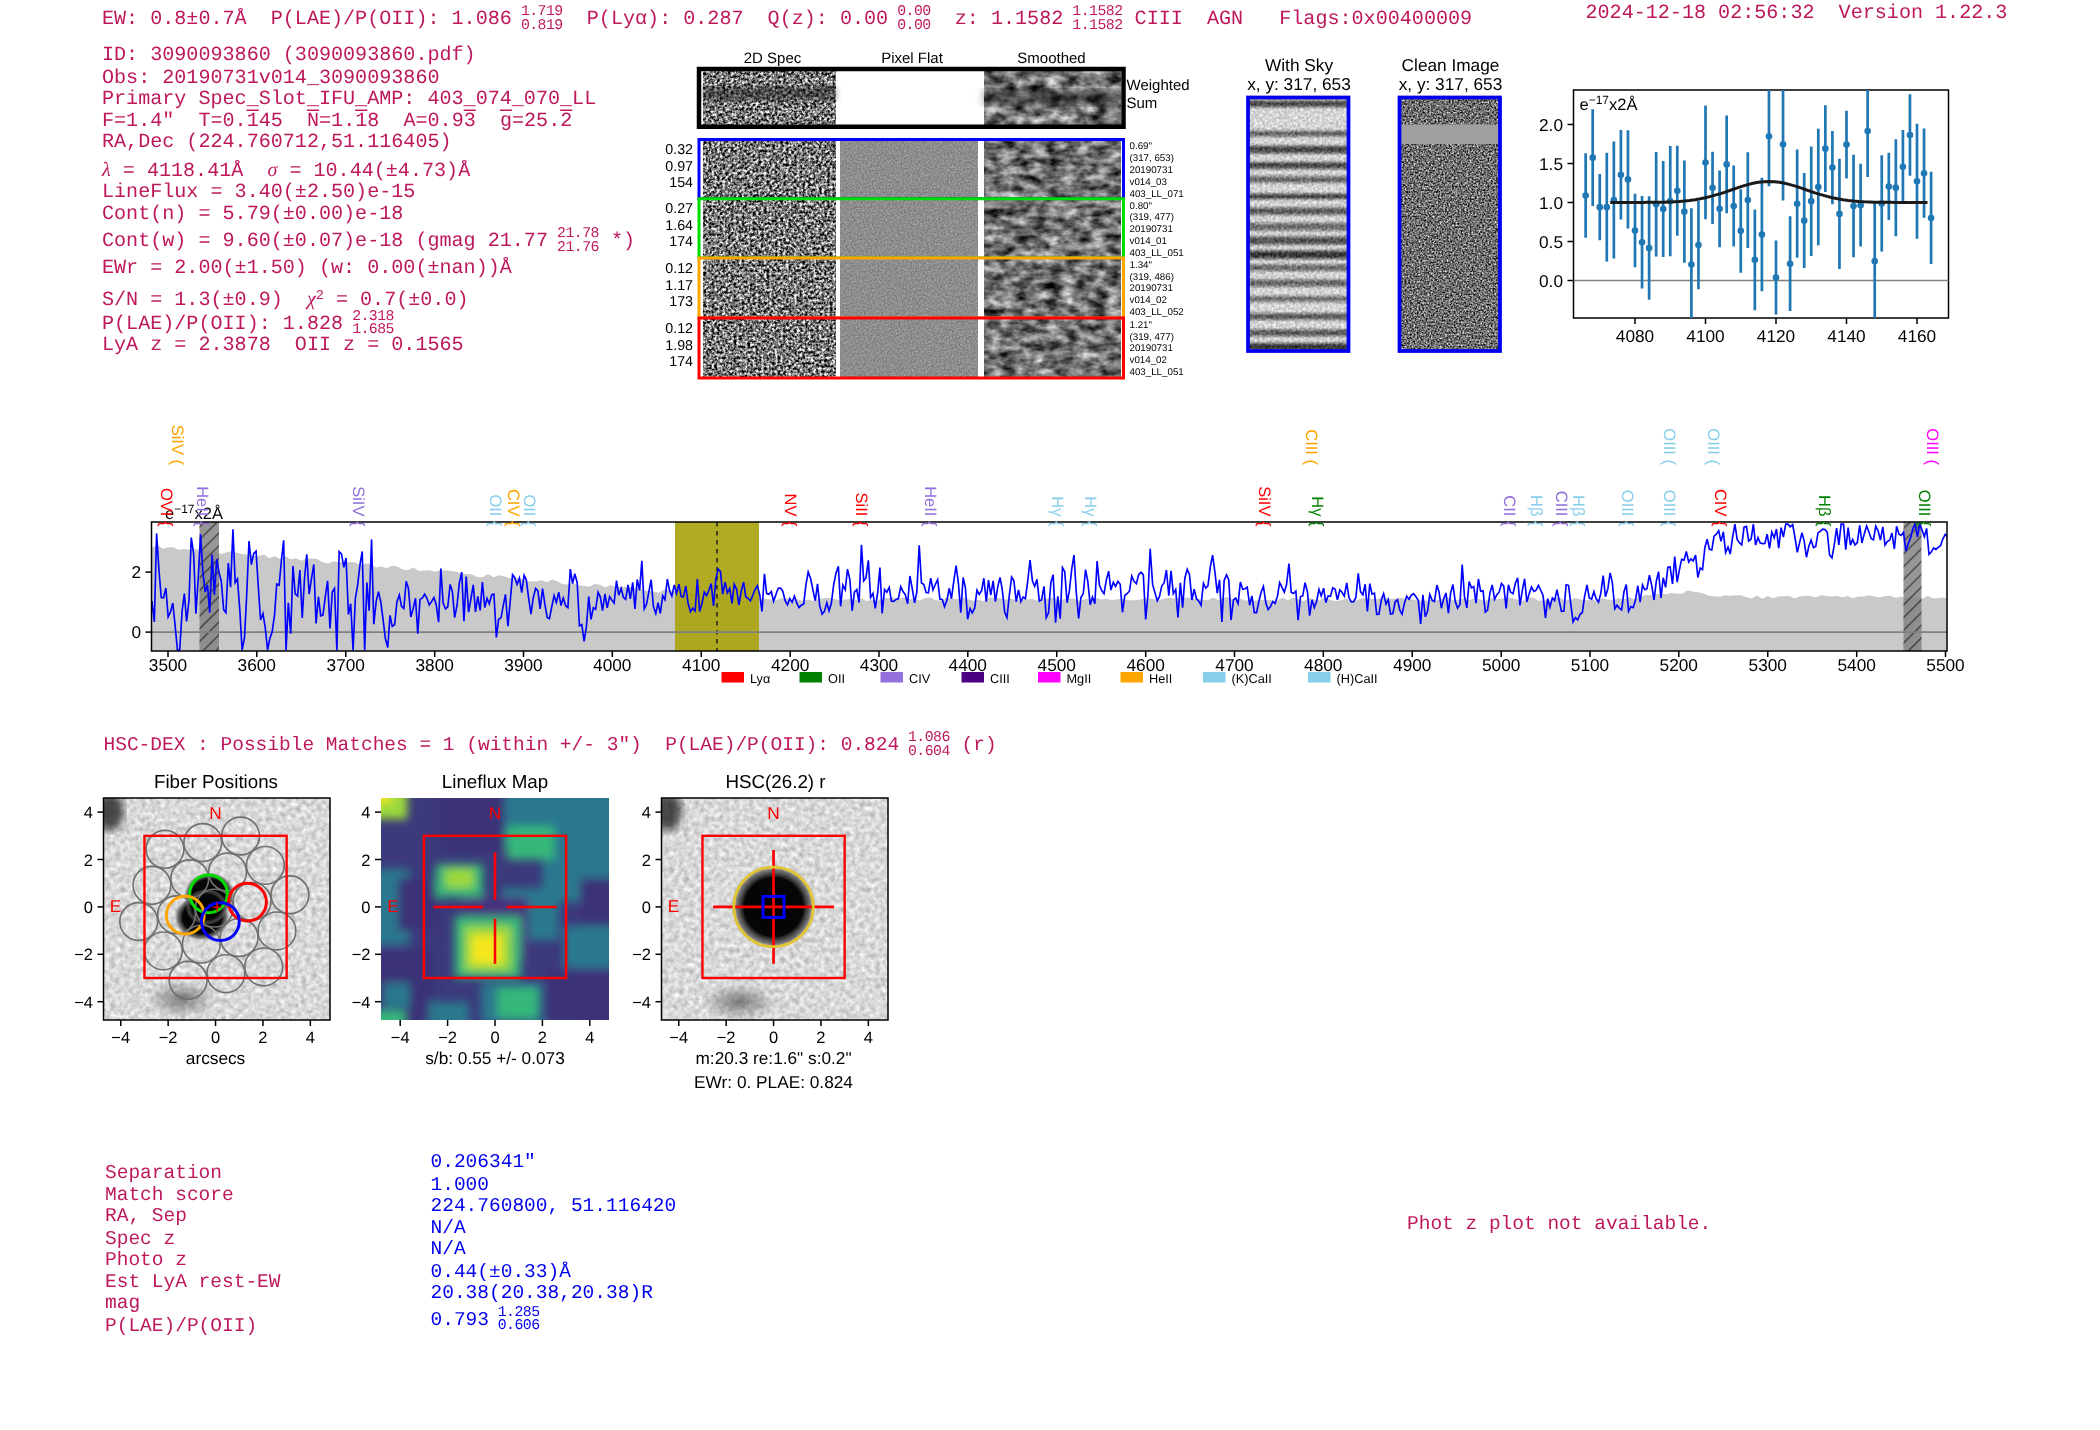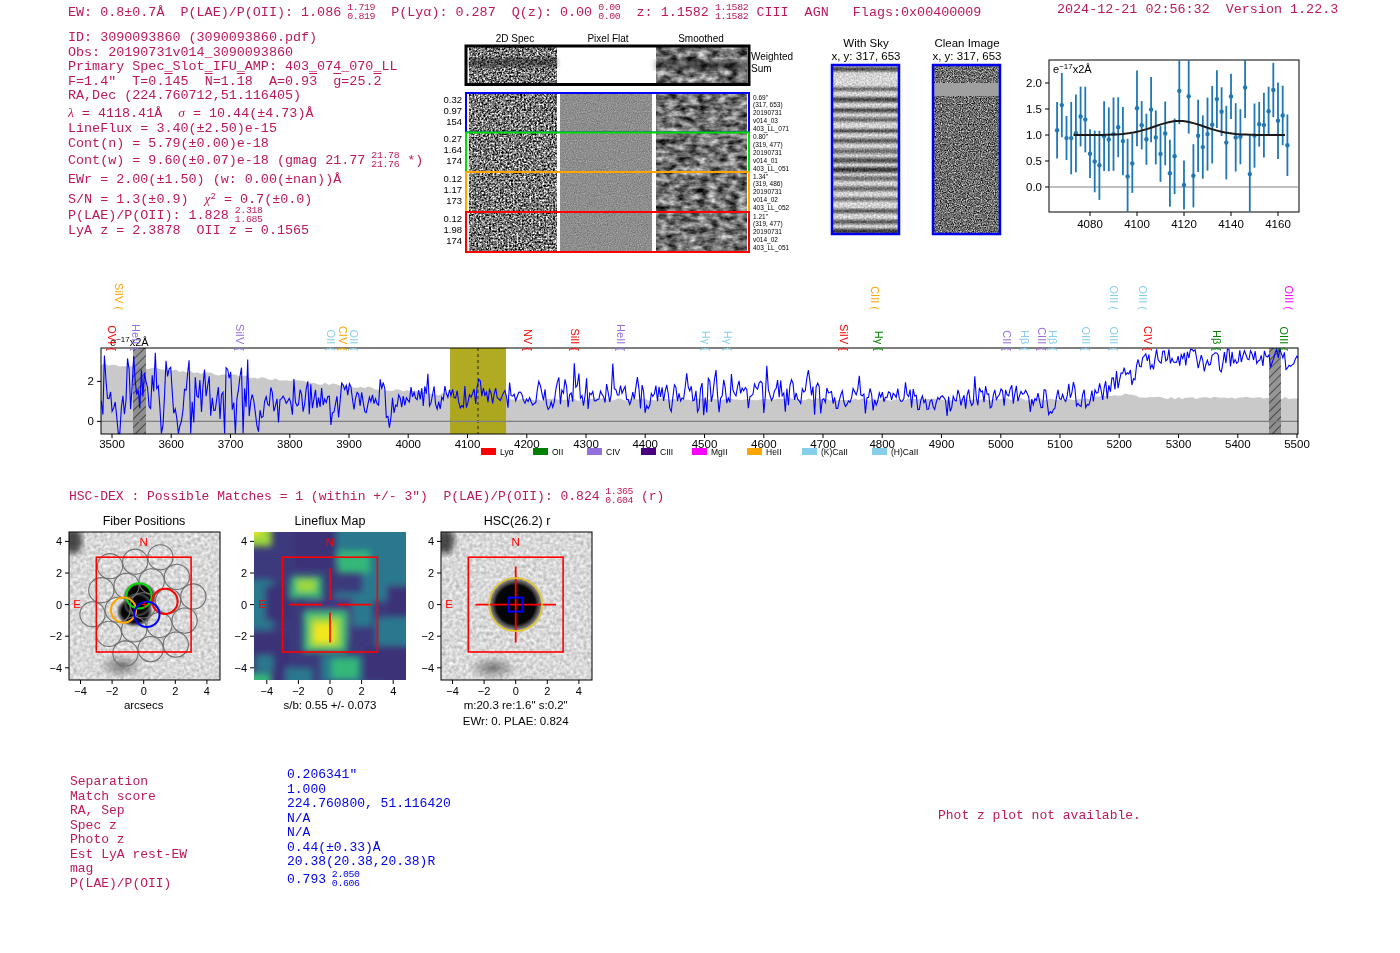--- a/index.html
+++ b/index.html
@@ -576,44 +576,44 @@
 <line x1="484.1" y1="680" x2="484.1" y2="684" stroke="#000" stroke-width="1"></line>
 <text x="484.1" y="695" font-size="11" text-anchor="middle" fill="#000">−2</text>
 <line x1="437" y1="667.8" x2="441" y2="667.8" stroke="#000" stroke-width="1"></line>
 <text x="434" y="671.8" font-size="11" text-anchor="end" fill="#000">−4</text>
 <line x1="452.5" y1="680" x2="452.5" y2="684" stroke="#000" stroke-width="1"></line>
 <text x="452.5" y="695" font-size="11" text-anchor="middle" fill="#000">−4</text>
 <text x="515.7" y="709" font-size="11.5" text-anchor="middle" fill="#000">m:20.3  re:1.6"  s:0.2"</text>
 <text x="515.7" y="725" font-size="11.5" text-anchor="middle" fill="#000">EWr: 0. PLAE: 0.824</text>
 </svg>
 <div class="m" style="left:68px;top:3px">EW: 0.8±0.7Å  P(LAE)/P(OII): 1.086 <span class="st"><span>1.719</span><span>0.819</span></span>  P(Lyα): 0.287  Q(z): 0.00 <span class="st"><span>0.00</span><span>0.00</span></span>  z: 1.1582 <span class="st"><span>1.1582</span><span>1.1582</span></span> CIII  AGN   Flags:0x00400009</div>
-<div class="m" style="left:1057px;top:3px">2024-12-21 02:56:32  Version 1.22.3</div>
+<div class="m" style="left:1057px;top:3px">2024-12-18 02:56:32  Version 1.22.3</div>
 <div class="m" style="left:68px;top:31px">ID: 3090093860 (3090093860.pdf)</div>
 <div class="m" style="left:68px;top:46px">Obs: 20190731v014_3090093860</div>
 <div class="m" style="left:68px;top:60px">Primary Spec_Slot_IFU_AMP: 403_074_070_LL</div>
 <div class="m" style="left:68px;top:75px">F=1.4"  T=0.<span class="ov">1</span>45  <span class="ov">N</span>=1.<span class="ov">1</span>8  A=0.9<span class="ov">3</span>  <span class="ov">g</span>=25.<span class="ov">2</span></div>
 <div class="m" style="left:68px;top:89px">RA,Dec (224.760712,51.116405)</div>
 <div class="m" style="left:68px;top:106px"><i>λ</i> = 4118.41Å  <i>σ</i> = 10.44(±4.73)Å</div>
 <div class="m" style="left:68px;top:122px">LineFlux = 3.40(±2.50)e-15</div>
 <div class="m" style="left:68px;top:137px">Cont(n) = 5.79(±0.00)e-18</div>
 <div class="m" style="left:68px;top:151px">Cont(w) = 9.60(±0.07)e-18 (gmag 21.77 <span class="st"><span>21.78</span><span>21.76</span></span> *)</div>
 <div class="m" style="left:68px;top:173px">EWr = 2.00(±1.50) (w: 0.00(±nan))Å</div>
 <div class="m" style="left:68px;top:190px">S/N = 1.3(±0.9)  <i>χ</i><sup>2</sup> = 0.7(±0.0)</div>
 <div class="m" style="left:68px;top:206px">P(LAE)/P(OII): 1.828 <span class="st"><span>2.318</span><span>1.685</span></span></div>
 <div class="m" style="left:68px;top:224px">LyA z = 2.3878  OII z = 0.1565</div>
-<div class="m m2" style="left:69px;top:487px">HSC-DEX : Possible Matches = 1 (within +/- 3")  P(LAE)/P(OII): 0.824 <span class="st"><span>1.365</span><span>0.604</span></span> (r)</div>
+<div class="m m2" style="left:69px;top:487px">HSC-DEX : Possible Matches = 1 (within +/- 3")  P(LAE)/P(OII): 0.824 <span class="st"><span>1.086</span><span>0.604</span></span> (r)</div>
 <div class="m m2" style="left:70px;top:775px">Separation</div>
 <div class="m m2" style="left:70px;top:790px">Match score</div>
 <div class="m m2" style="left:70px;top:804px">RA, Sep</div>
 <div class="m m2" style="left:70px;top:819px">Spec z</div>
 <div class="m m2" style="left:70px;top:833px">Photo z</div>
 <div class="m m2" style="left:70px;top:848px">Est LyA rest-EW</div>
 <div class="m m2" style="left:70px;top:862px">mag</div>
 <div class="m m2" style="left:70px;top:877px">P(LAE)/P(OII)</div>
 <div class="m m2 blue" style="left:287px;top:768px">0.206341"</div>
 <div class="m m2 blue" style="left:287px;top:783px">1.000</div>
 <div class="m m2 blue" style="left:287px;top:797px">224.760800, 51.116420</div>
 <div class="m m2 blue" style="left:287px;top:812px">N/A</div>
 <div class="m m2 blue" style="left:287px;top:826px">N/A</div>
 <div class="m m2 blue" style="left:287px;top:841px">0.44(±0.33)Å</div>
 <div class="m m2 blue" style="left:287px;top:855px">20.38(20.38,20.38)R</div>
-<div class="m m2 blue" style="left:287px;top:870px">0.793 <span class="st"><span>2.050</span><span>0.606</span></span></div>
+<div class="m m2 blue" style="left:287px;top:870px">0.793 <span class="st"><span>1.285</span><span>0.606</span></span></div>
 <div class="m m2" style="left:938px;top:809px">Phot z plot not available.</div>
 
 </body></html>

